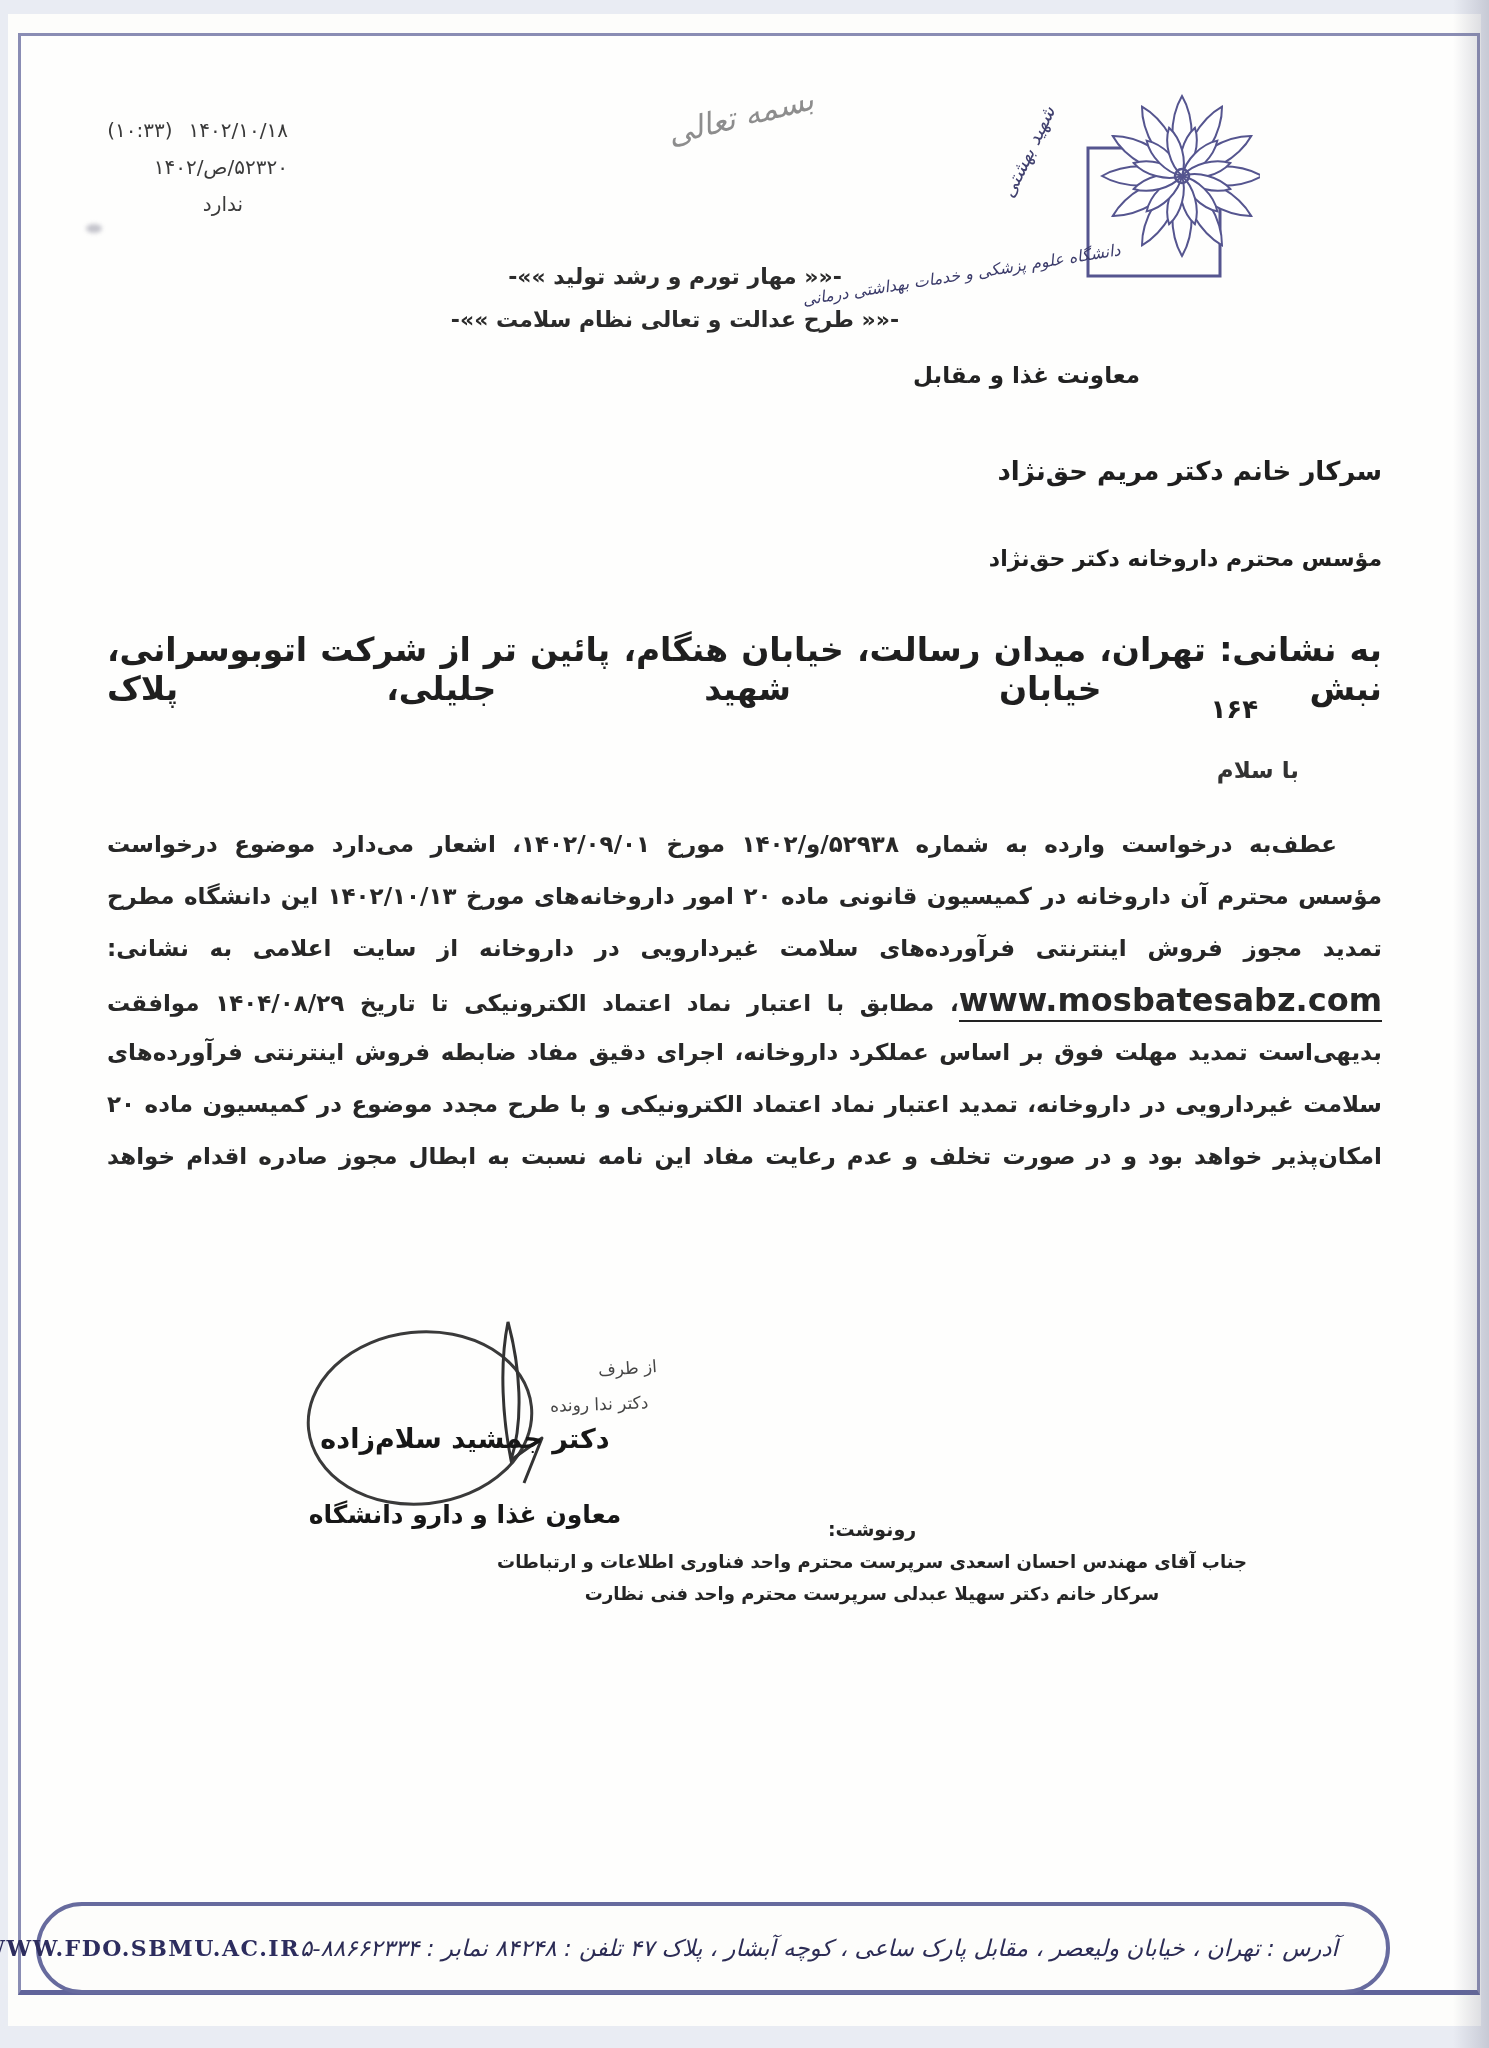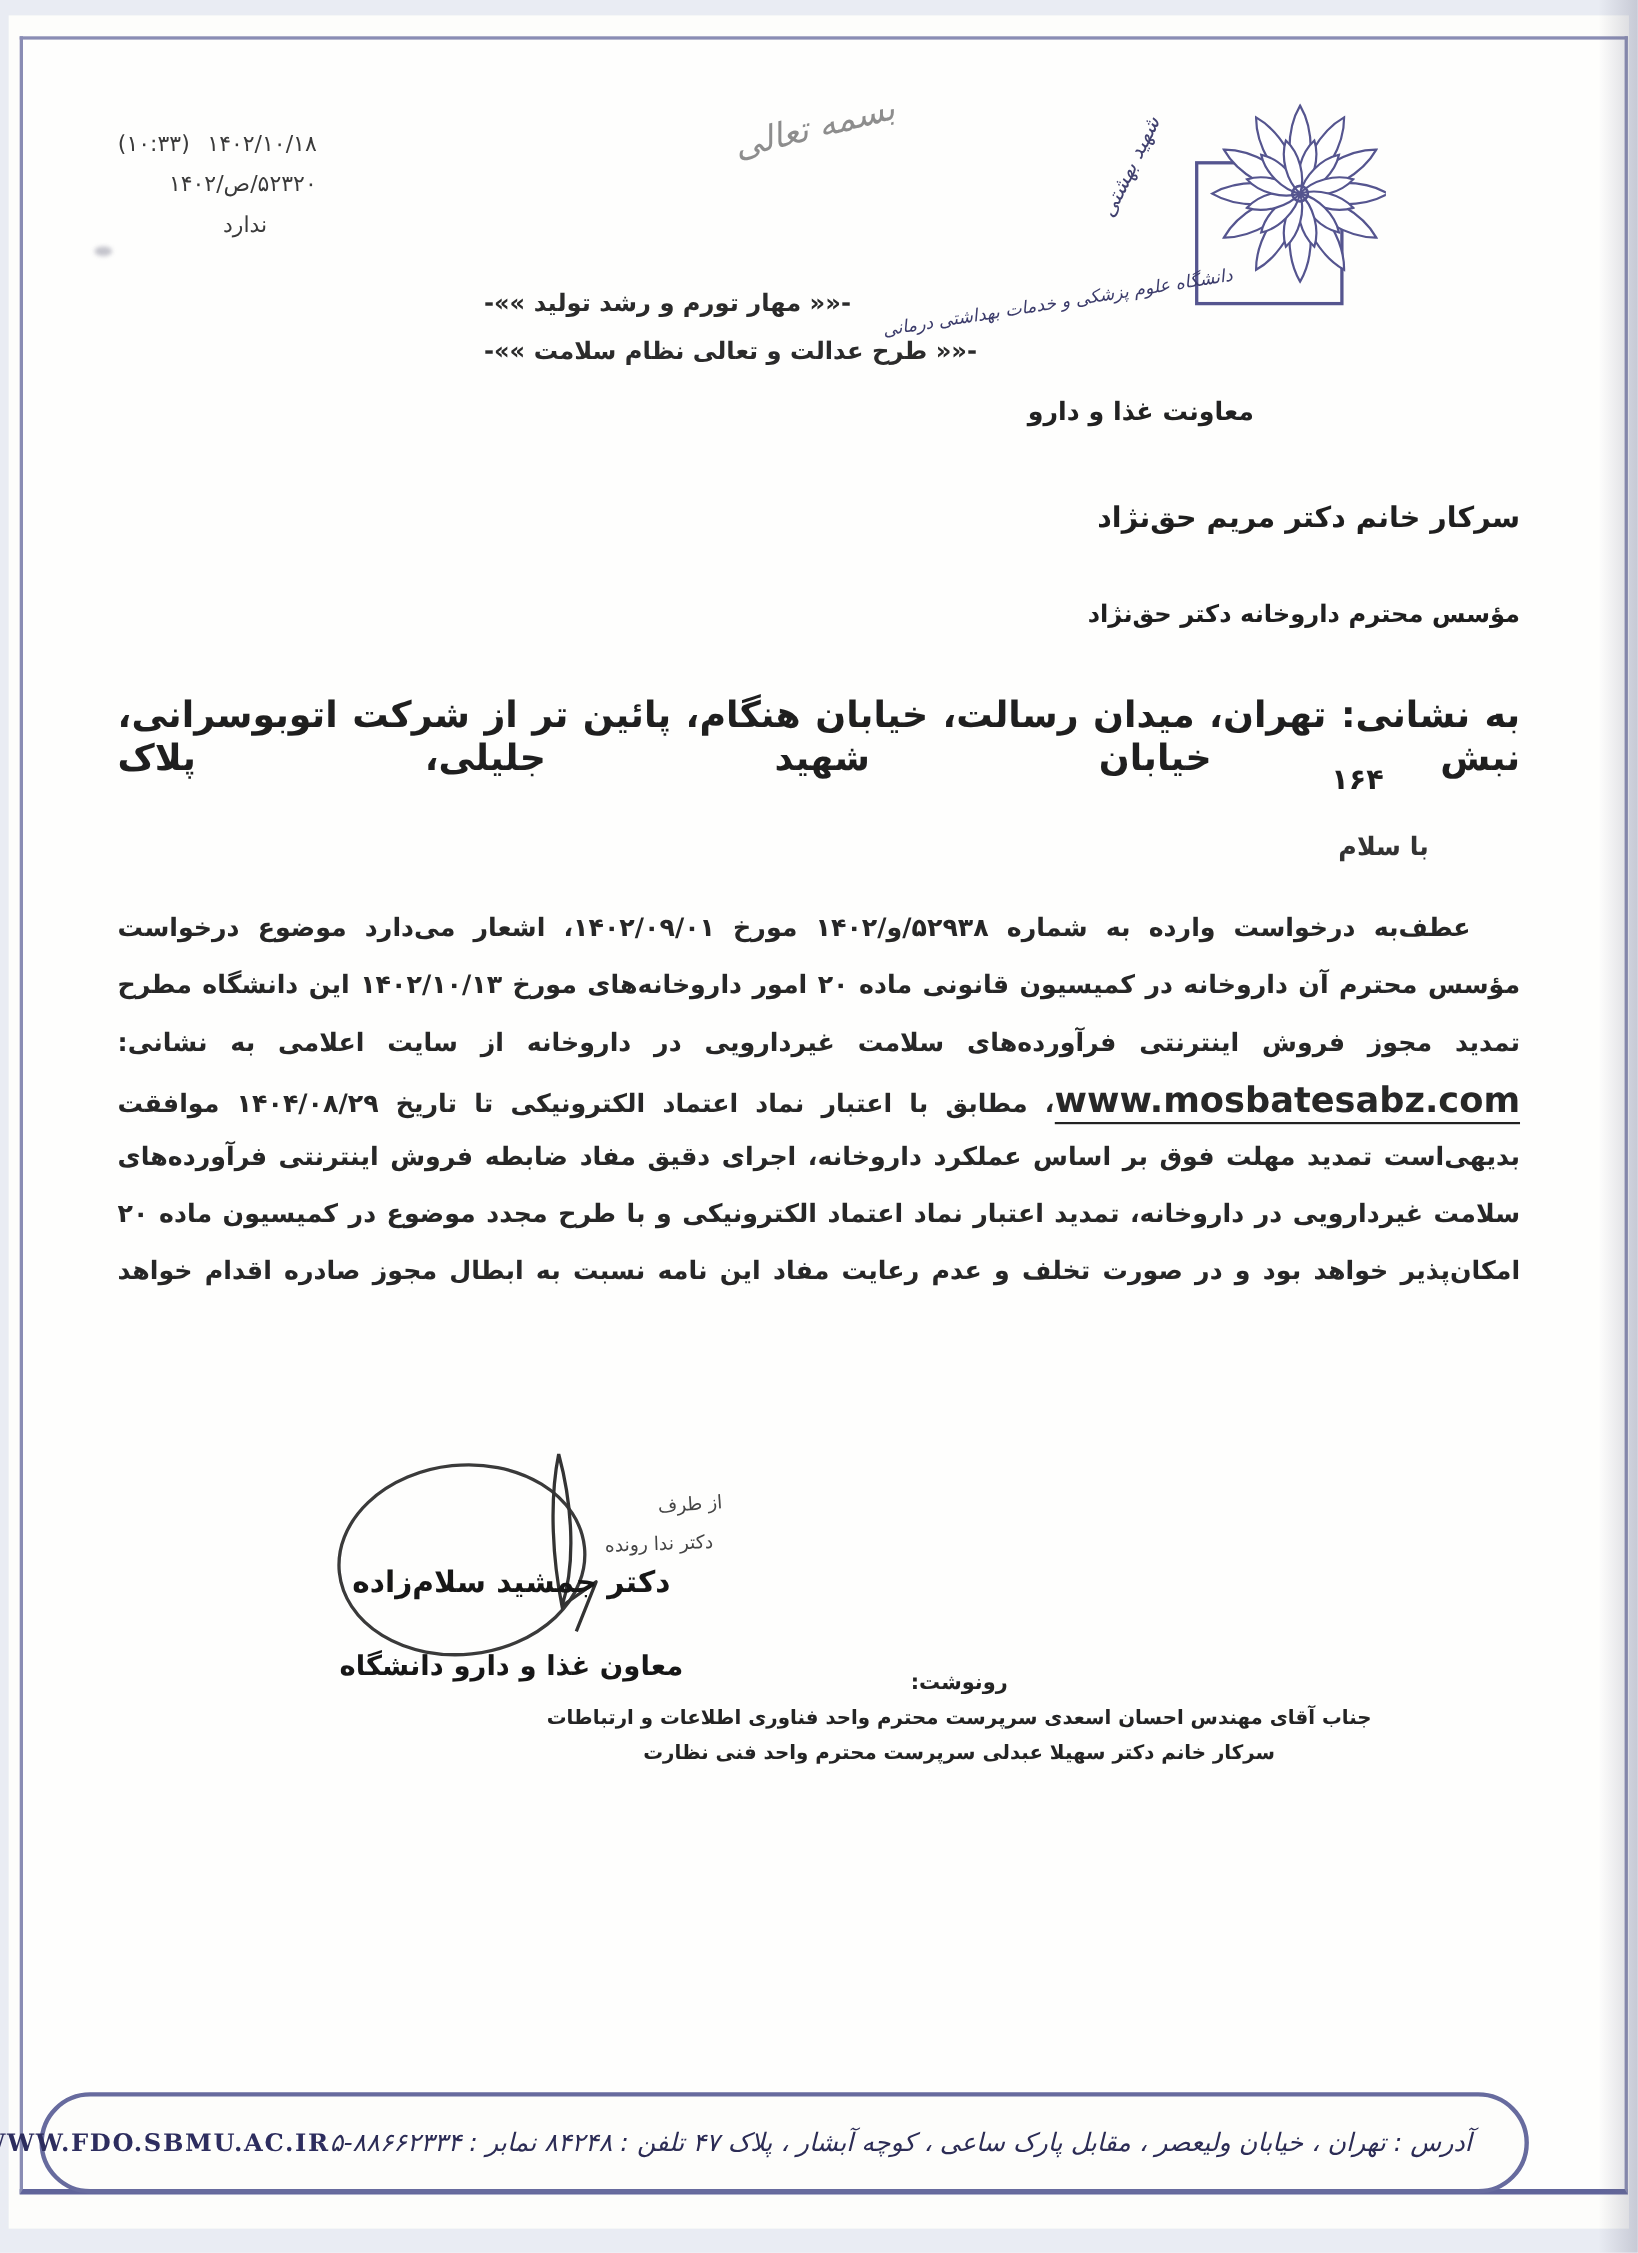--- a/index.html
+++ b/index.html
@@ -34,21 +34,21 @@
     color:#8d8d8d;letter-spacing:2px;}
 
   
   .logo{position:absolute;left:1030px;top:76px;width:230px;height:230px;}
   .logo-side{position:absolute;left:963px;top:150px;width:120px;font-size:19px;font-style:italic;
     color:#41416f;transform:rotate(-64deg);white-space:nowrap;}
   .logo-caption{position:absolute;left:842px;top:262px;width:280px;font-size:16px;font-style:italic;
     color:#3c3c6b;transform:rotate(-9deg);text-align:center;white-space:nowrap;}
 
   
-  .slogans{position:absolute;left:440px;top:255px;width:470px;text-align:left;
+  .slogans{position:absolute;left:440px;top:255px;width:470px;text-align:center;
     font-weight:bold;font-size:22px;color:#2b2b2b;direction:rtl;}
   .slogans div{height:43px;line-height:43px;}
 
   .department{position:absolute;right:349px;top:362px;font-weight:bold;font-size:23px;
     color:#222;white-space:nowrap;direction:rtl;}
 
   
   .rcpt1{position:absolute;right:107px;top:456px;font-weight:bold;font-size:26px;direction:rtl;white-space:nowrap;color:#1f1f1f;}
   .rcpt2{position:absolute;right:107px;top:546px;font-weight:bold;font-size:22px;direction:rtl;white-space:nowrap;color:#1f1f1f;}
   .rcpt-address{position:absolute;right:107px;left:107px;top:630px;font-weight:bold;font-size:33px;
@@ -148,21 +148,21 @@
   </svg>
 </div>
 <div class="logo-side">شهید بهشتی</div>
 <div class="logo-caption">دانشگاه علوم پزشکی و خدمات بهداشتی درمانی</div>
 
 <div class="slogans">
   <div>-«« مهار تورم و رشد تولید »»-</div>
   <div>-«« طرح عدالت و تعالی نظام سلامت »»-</div>
 </div>
 
-<div class="department">معاونت غذا و دارو</div>
+<div class="department">معاونت غذا و مقابل</div>
 
 <div class="rcpt1">سرکار خانم دکتر مریم حق‌نژاد</div>
 <div class="rcpt2">مؤسس محترم داروخانه دکتر حق‌نژاد</div>
 <div class="rcpt-address">به نشانی: تهران، میدان رسالت، خیابان هنگام، پائین تر از شرکت اتوبوسرانی، نبش خیابان شهید جلیلی، پلاک</div>
 <div class="rcpt-plate">۱۶۴</div>
 <div class="salutation">با سلام</div>
 
 <div class="body">
   <div class="line first">عطف‌به درخواست وارده به شماره ۵۲۹۳۸/و/۱۴۰۲ مورخ ۱۴۰۲/۰۹/۰۱، اشعار می‌دارد موضوع درخواست</div>
   <div class="line">مؤسس محترم آن داروخانه در کمیسیون قانونی ماده ۲۰ امور داروخانه‌های مورخ ۱۴۰۲/۱۰/۱۳ این دانشگاه مطرح و با</div>

